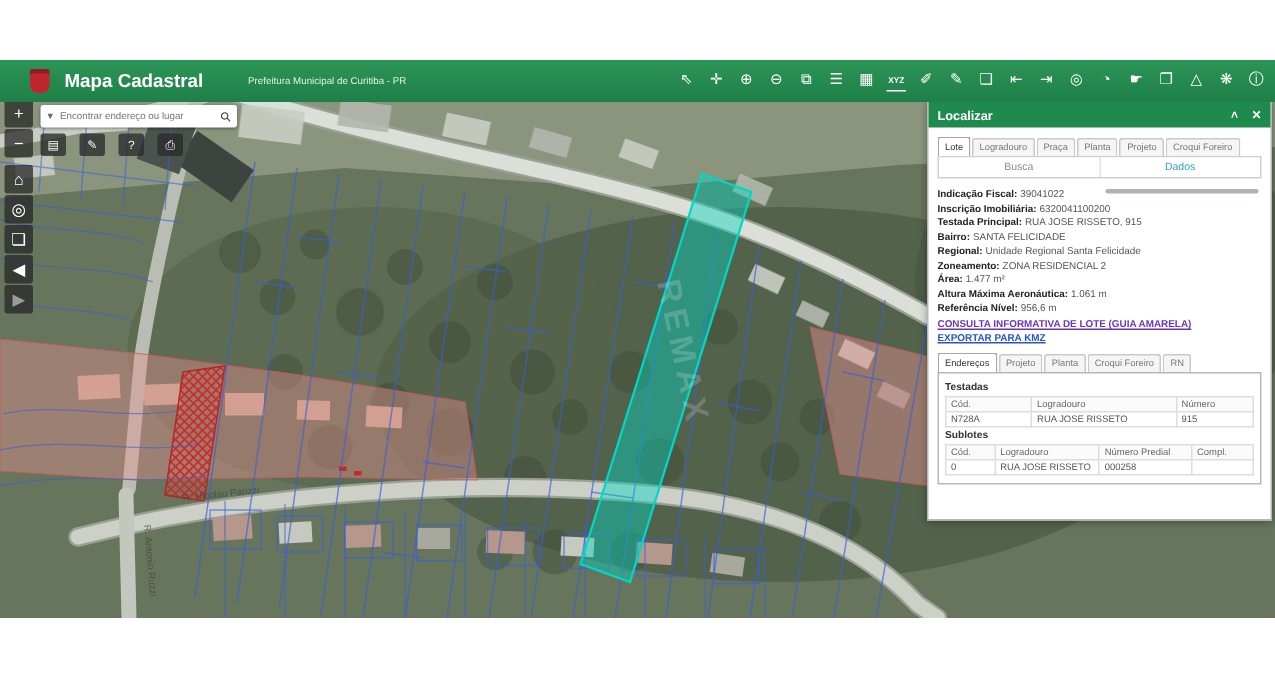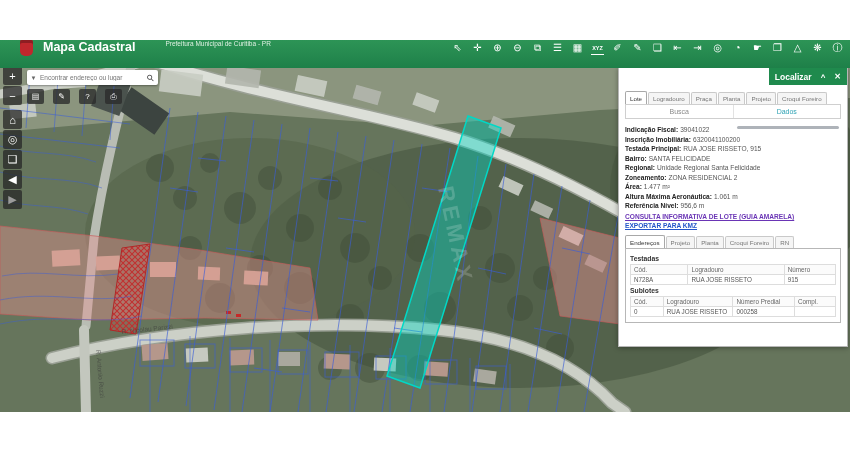--- a/index.html
+++ b/index.html
@@ -1,21 +1,21 @@
 <!DOCTYPE html>
 <html><head>
 <meta charset="utf-8">
 <style>
   html,body{margin:0;padding:0;background:#fff;}
   .stage{position:relative;width:850px;height:450px;background:#fff;overflow:hidden;
          font-family:"Liberation Sans",sans-serif;}
 
   
   .app-header{position:absolute;left:0;top:40px;width:850px;height:28px;
-    background:linear-gradient(#2d9456,#1e8049);display:flex;align-items:flex-start;z-index:30;}
+    background:linear-gradient(#2d9456,#1e8049);display:flex;align-items:center;z-index:30;}
   .logo{width:13px;height:16px;margin-left:20px;background:#c0272d;
     border-radius:2px 2px 5px 5px;box-shadow:inset 0 3px 0 #8e1d22;flex:none;}
   .app-title{color:#fff;font-weight:bold;font-size:12.5px;margin-left:10px;white-space:nowrap;}
   .app-sub{color:#dff0e2;font-size:6.5px;margin-left:30px;white-space:nowrap;}
   .hdr-toolbar{margin-left:auto;display:flex;align-items:center;gap:7px;padding-right:6px;color:#fff;}
   .tb{font-size:10px;width:13px;height:16px;line-height:16px;text-align:center;cursor:pointer;}
   .tb.xyz{font-size:5.5px;font-weight:bold;border-bottom:1px solid #fff;height:12px;line-height:12px;}
 
   
   .map{position:absolute;left:0;top:68px;width:850px;height:344px;background:#64735c;overflow:hidden;}
@@ -33,21 +33,21 @@
   .search input{flex:1;border:none;outline:none;font-size:6.5px;color:#8a8a8a;padding:0;min-width:0;
     font-family:"Liberation Sans",sans-serif;background:transparent;}
   .search .mag{width:15px;text-align:center;color:#444;font-size:9px;transform:rotate(-45deg);cursor:pointer;}
 
   .tool-row{position:absolute;left:27px;top:21px;display:flex;gap:9px;z-index:10;}
   .tool-btn{width:17px;height:15px;background:rgba(42,42,42,.78);color:#fff;font-size:8px;
     display:flex;align-items:center;justify-content:center;border-radius:2px;cursor:pointer;}
 
   
   .panel{position:absolute;left:618px;top:67px;width:228px;height:278px;background:#fff;
-    border:1px solid #b7b7b7;box-shadow:0 1px 5px rgba(0,0,0,.35);display:flex;flex-direction:column;z-index:20;align-items:flex-end;}
+    border:1px solid #b7b7b7;box-shadow:0 1px 5px rgba(0,0,0,.35);display:flex;flex-direction:column;z-index:20;}
   .panel-hdr{height:17px;background:#1f8a4d;color:#fff;display:flex;align-items:center;
     padding:0 6px;font-size:8.5px;font-weight:bold;flex:none;}
   .panel-hdr .sp{flex:1;}
   .panel-hdr .ph-ic{font-size:8px;margin-left:9px;cursor:pointer;font-weight:bold;}
   .panel-body{flex:1;padding:6px 6px 4px 6px;position:relative;overflow:hidden;}
   .tabs{display:flex;gap:1px;align-items:flex-end;}
   .tab{font-size:6.2px;padding:2px 4px 2px 4px;border:1px solid #c9c9c9;border-bottom:none;
     background:#f5f5f5;color:#777;border-radius:2px 2px 0 0;cursor:pointer;white-space:nowrap;}
   .tab.active{background:#fff;color:#333;border-color:#a8a8a8;padding-top:3px;}
   .subtabs{display:flex;border:1px solid #cfcfcf;}

